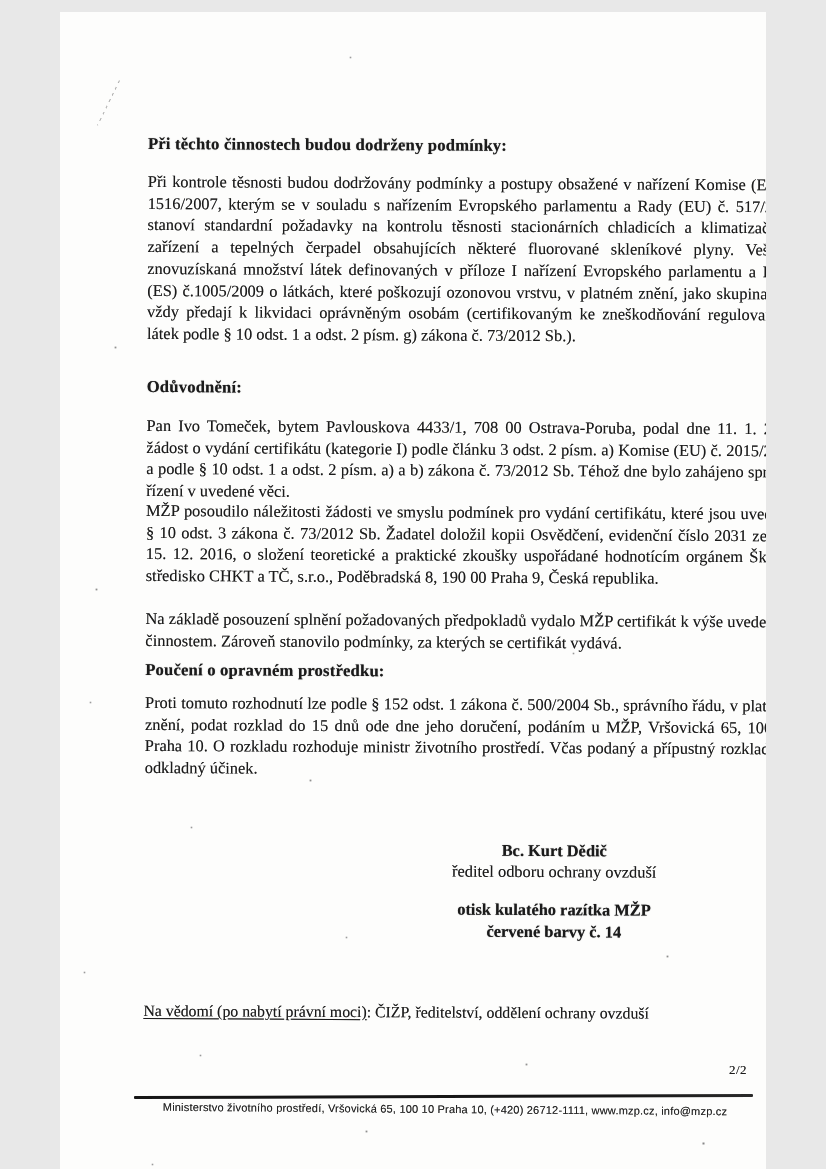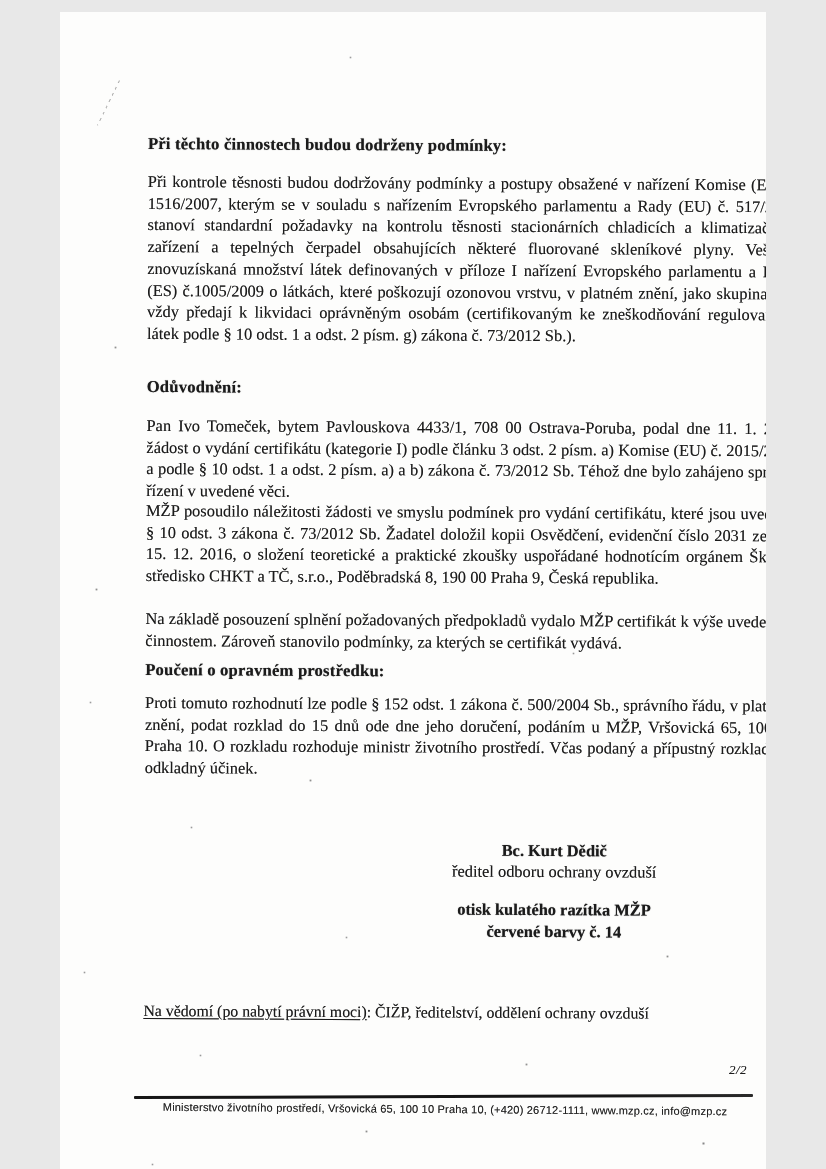--- a/index.html
+++ b/index.html
@@ -36,21 +36,21 @@
   }
   .sig-name{font-weight:bold;text-shadow:0 0 .8px rgba(15,15,15,.7);}
   .stamp-note{margin-top:17px;font-weight:bold;line-height:21.5px;text-shadow:0 0 .8px rgba(15,15,15,.7);}
   .cc-note{
     position:absolute;left:88px;top:989px;width:700px;
     font-size:15.8px;line-height:20px;text-align:left;
   }
   .cc-label{text-decoration:underline;text-underline-offset:2px;}
   .page-number{
     position:absolute;left:669px;top:1050px;
-    font-size:13px;letter-spacing:.5px;font-style:italic;
+    font-size:13px;letter-spacing:.5px;
   }
   .footer-rule{
     position:absolute;left:74px;top:1083px;width:619px;height:2.6px;
     background:linear-gradient(90deg,#161616 0 78%,#2a2a2a 100%);
     border-radius:1px;
     transform:rotate(-0.2deg);
   }
   .footer-text{
     position:absolute;left:60px;top:1091px;width:650px;
     text-align:center;

